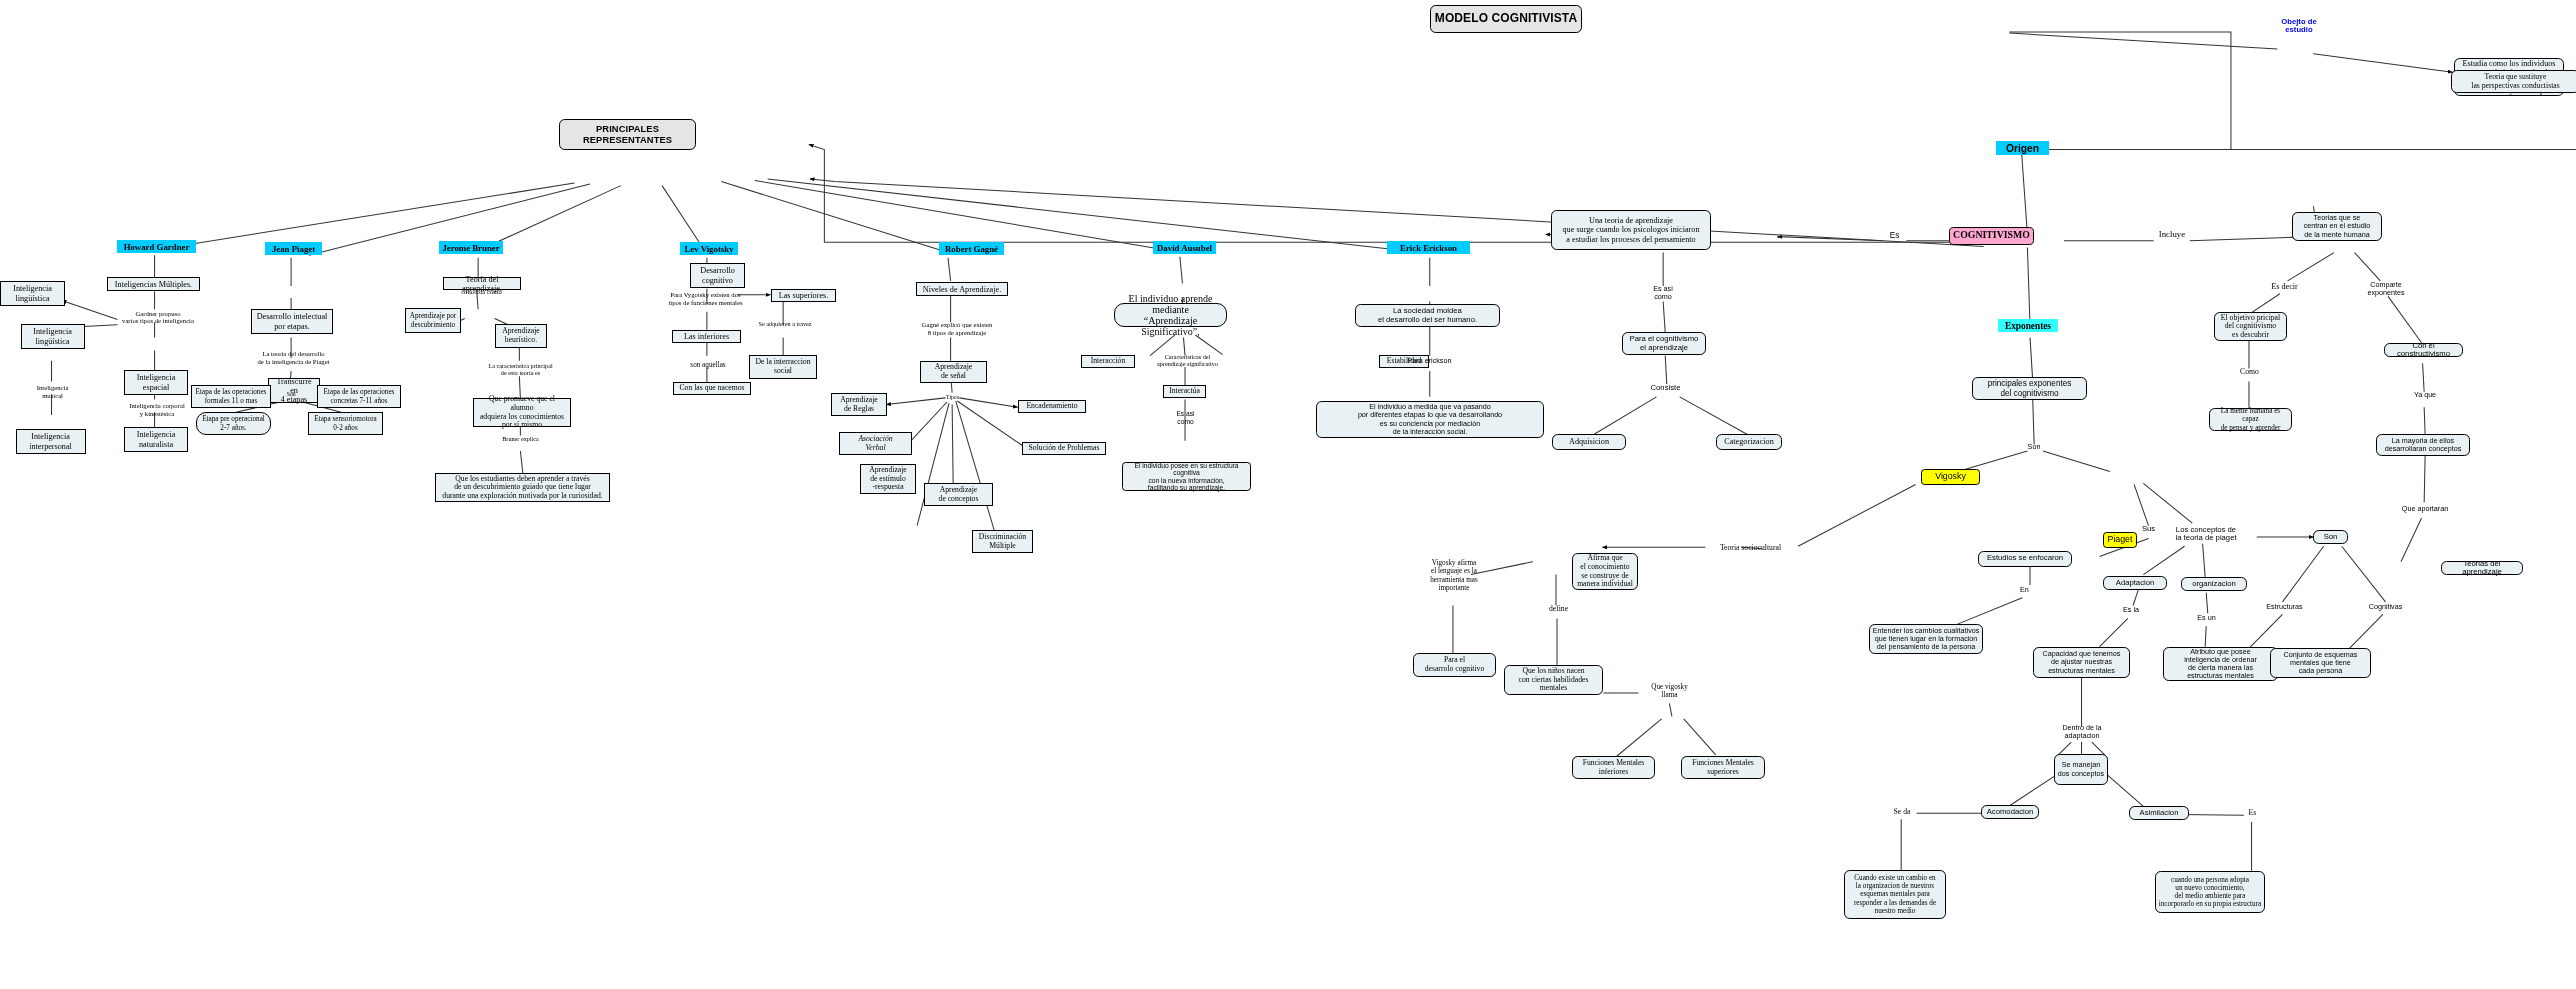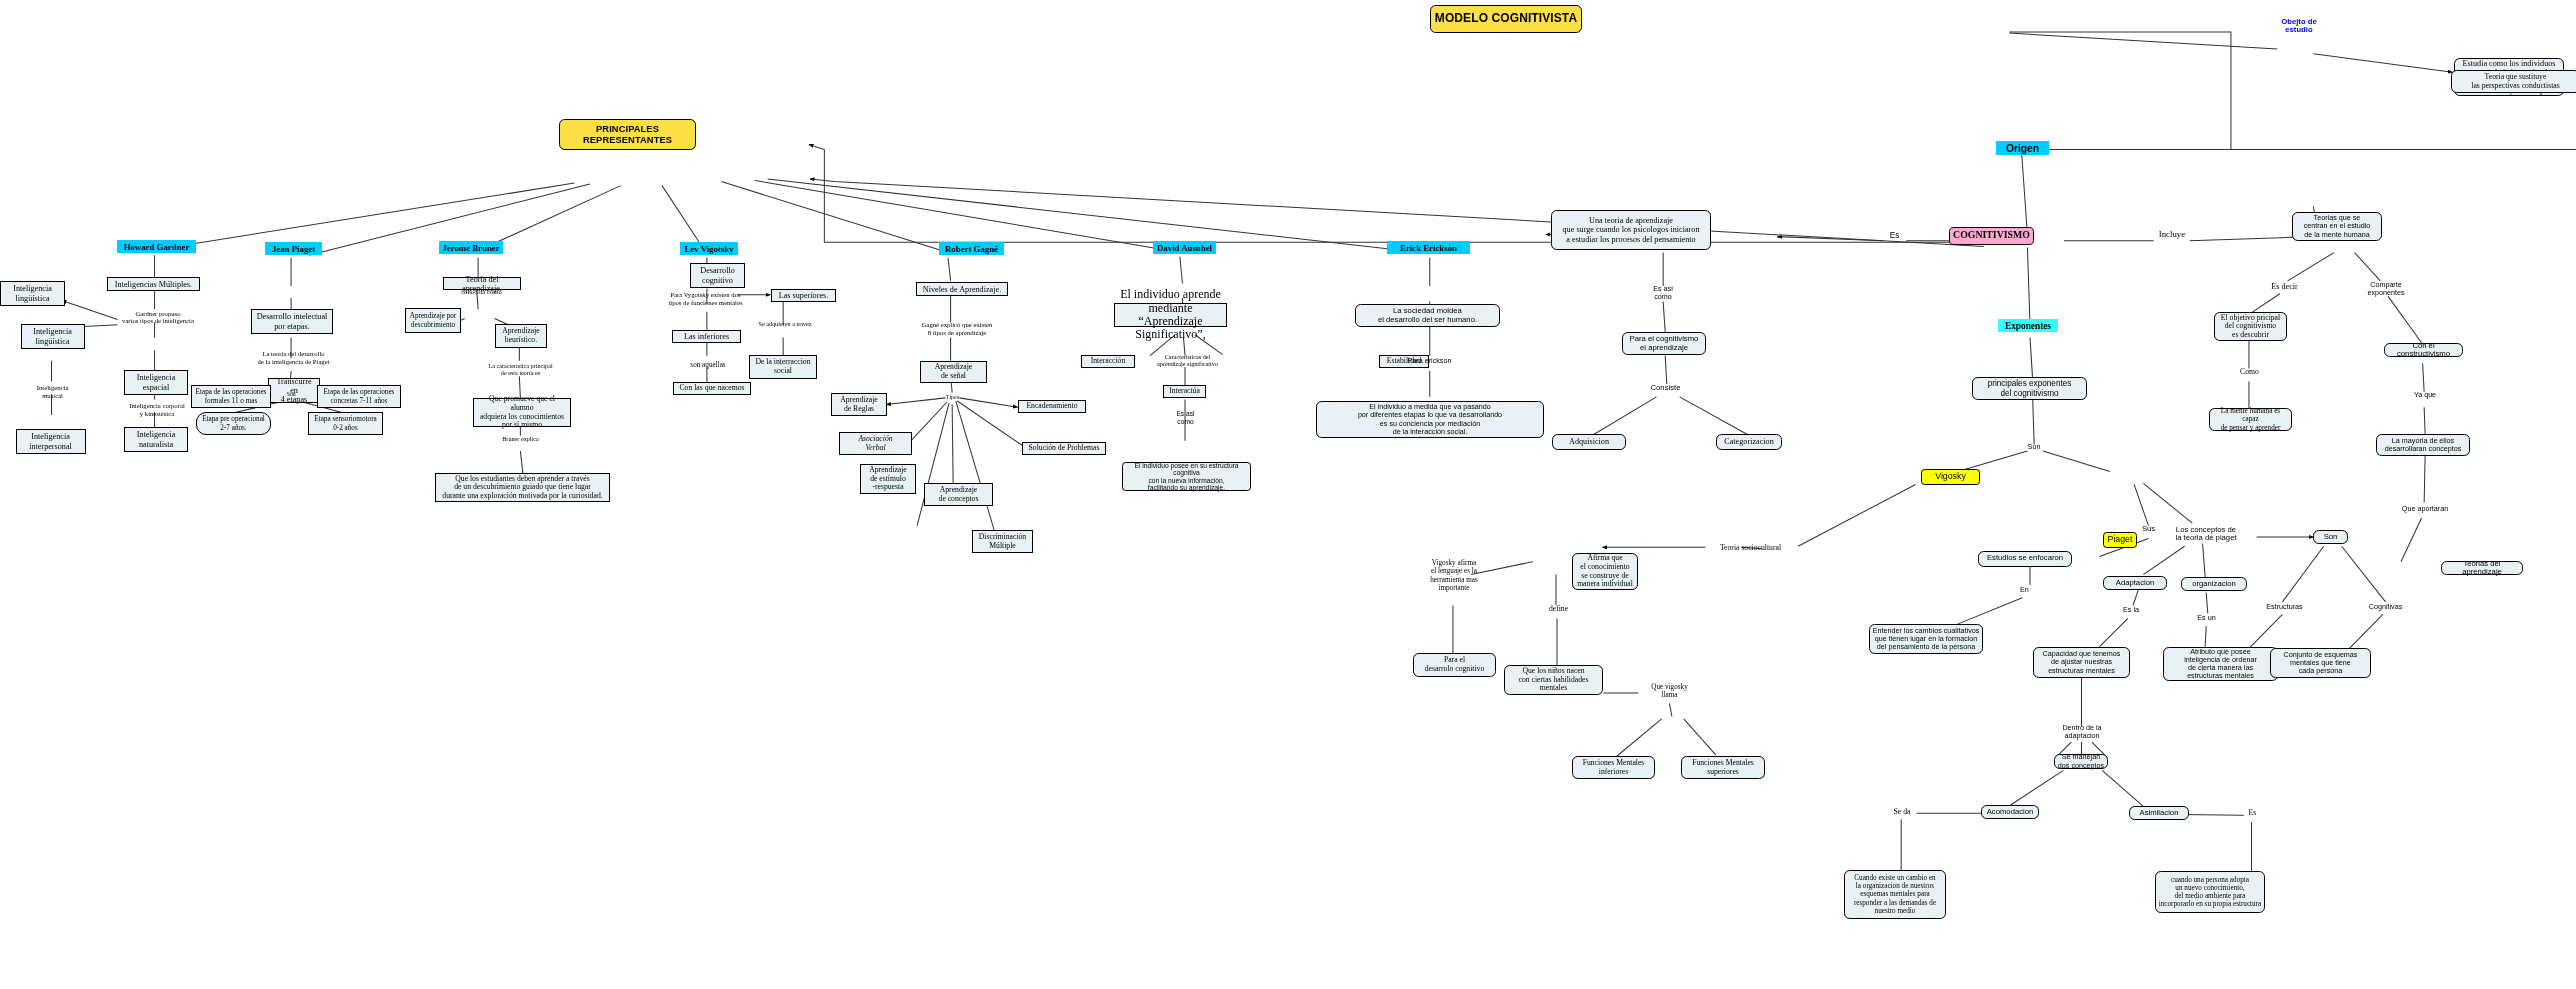--- a/index.html
+++ b/index.html
@@ -28,21 +28,21 @@
     border:0.5px solid #000;
     padding:1px 2.6px;
     white-space:pre-line;
   }
   .rounded{border-radius:3.6px;}
   .rounded-lg{border-radius:5.7px;}
   .sq{border-radius:0;}
 
   
   .main-title{
-    background:#fde047;
+    background:#e5e5e5;
     border:1px solid #000;
     border-radius:5.7px;
     font-family:"Liberation Sans", sans-serif;
     font-weight:bold;
     letter-spacing:0.1px;
   }
   
   .central{
     background:#ffa8cf;
     border:1px solid #000;
@@ -430,21 +430,21 @@
 
   <div class="node sq" style="left:972px;top:530px;width:61px;height:23px;font-size:7.7px;">Discriminación
 Múltiple</div>
 
   <div class="node sq" style="left:1018px;top:400px;width:68px;height:13.4px;font-size:7.7px;">Encadenamiento</div>
 
   <div class="node sq" style="left:1022px;top:442px;width:84px;height:13.4px;font-size:7.7px;">Solución de Problemas</div>
 
   <div class="hl" style="left:1153px;top:241px;width:60px;height:13.4px;font-size:8.8px;">David Ausubel</div>
 
-  <div class="node sq" style="left:1114px;top:303px;width:113px;height:24px;font-size:12px;">El individuo aprende mediante
+  <div class="node sq" style="left:1114px;top:303px;width:113px;height:24px;font-size:10px;border-radius:10px;">El individuo aprende mediante
 “Aprendizaje Significativo”,</div>
 
   <div class="lbl serif" style="left:1143px;top:352px;width:89px;height:18.5px;font-size:6.2px;">Características del
 aprendizaje significativo</div>
 
   <div class="node sq" style="left:1081px;top:355px;width:54px;height:13.4px;font-size:7.7px;">Interacción</div>
 
   <div class="node sq" style="left:1379px;top:355px;width:50px;height:13.4px;font-size:7.7px;">Estabilidad</div>
 
   <div class="node sq" style="left:1163px;top:385px;width:43px;height:13.4px;font-size:7.7px;">Interactúa</div>
@@ -582,21 +582,21 @@
 
   <div class="lbl sans" style="left:2117px;top:604px;width:28px;height:11.3px;font-size:7.2px;">Es la</div>
 
   <div class="node rounded-lg" style="left:2033px;top:647px;width:97px;height:31px;font-size:7.2px;font-family:'Liberation Sans',sans-serif;">Capacidad que tenemos
 de ajustar nuestras
 estructuras mentales</div>
 
   <div class="lbl sans" style="left:2052px;top:723px;width:60px;height:18.5px;font-size:7.2px;">Dentro de la
 adaptacion</div>
 
-  <div class="node rounded-lg" style="left:2054px;top:754px;width:54px;height:15px;font-size:7.2px;font-family:'Liberation Sans',sans-serif;">Se manejan
+  <div class="node rounded-lg" style="left:2054px;top:754px;width:54px;height:31px;font-size:7.2px;font-family:'Liberation Sans',sans-serif;">Se manejan
 dos conceptos</div>
 
   <div class="node rounded-lg" style="left:1981px;top:805px;width:58px;height:14.4px;font-size:7.7px;font-family:'Liberation Sans',sans-serif;">Acomodacion</div>
 
   <div class="lbl serif" style="left:1886px;top:807px;width:32px;height:11.3px;font-size:7.7px;">Se da</div>
 
   <div class="node rounded-lg" style="left:1844px;top:870px;width:102px;height:49px;font-size:7.2px;">Cuando existe un cambio en
 la organizacion de nuestros
 esquemas mentales para
 responder a las demandas de

